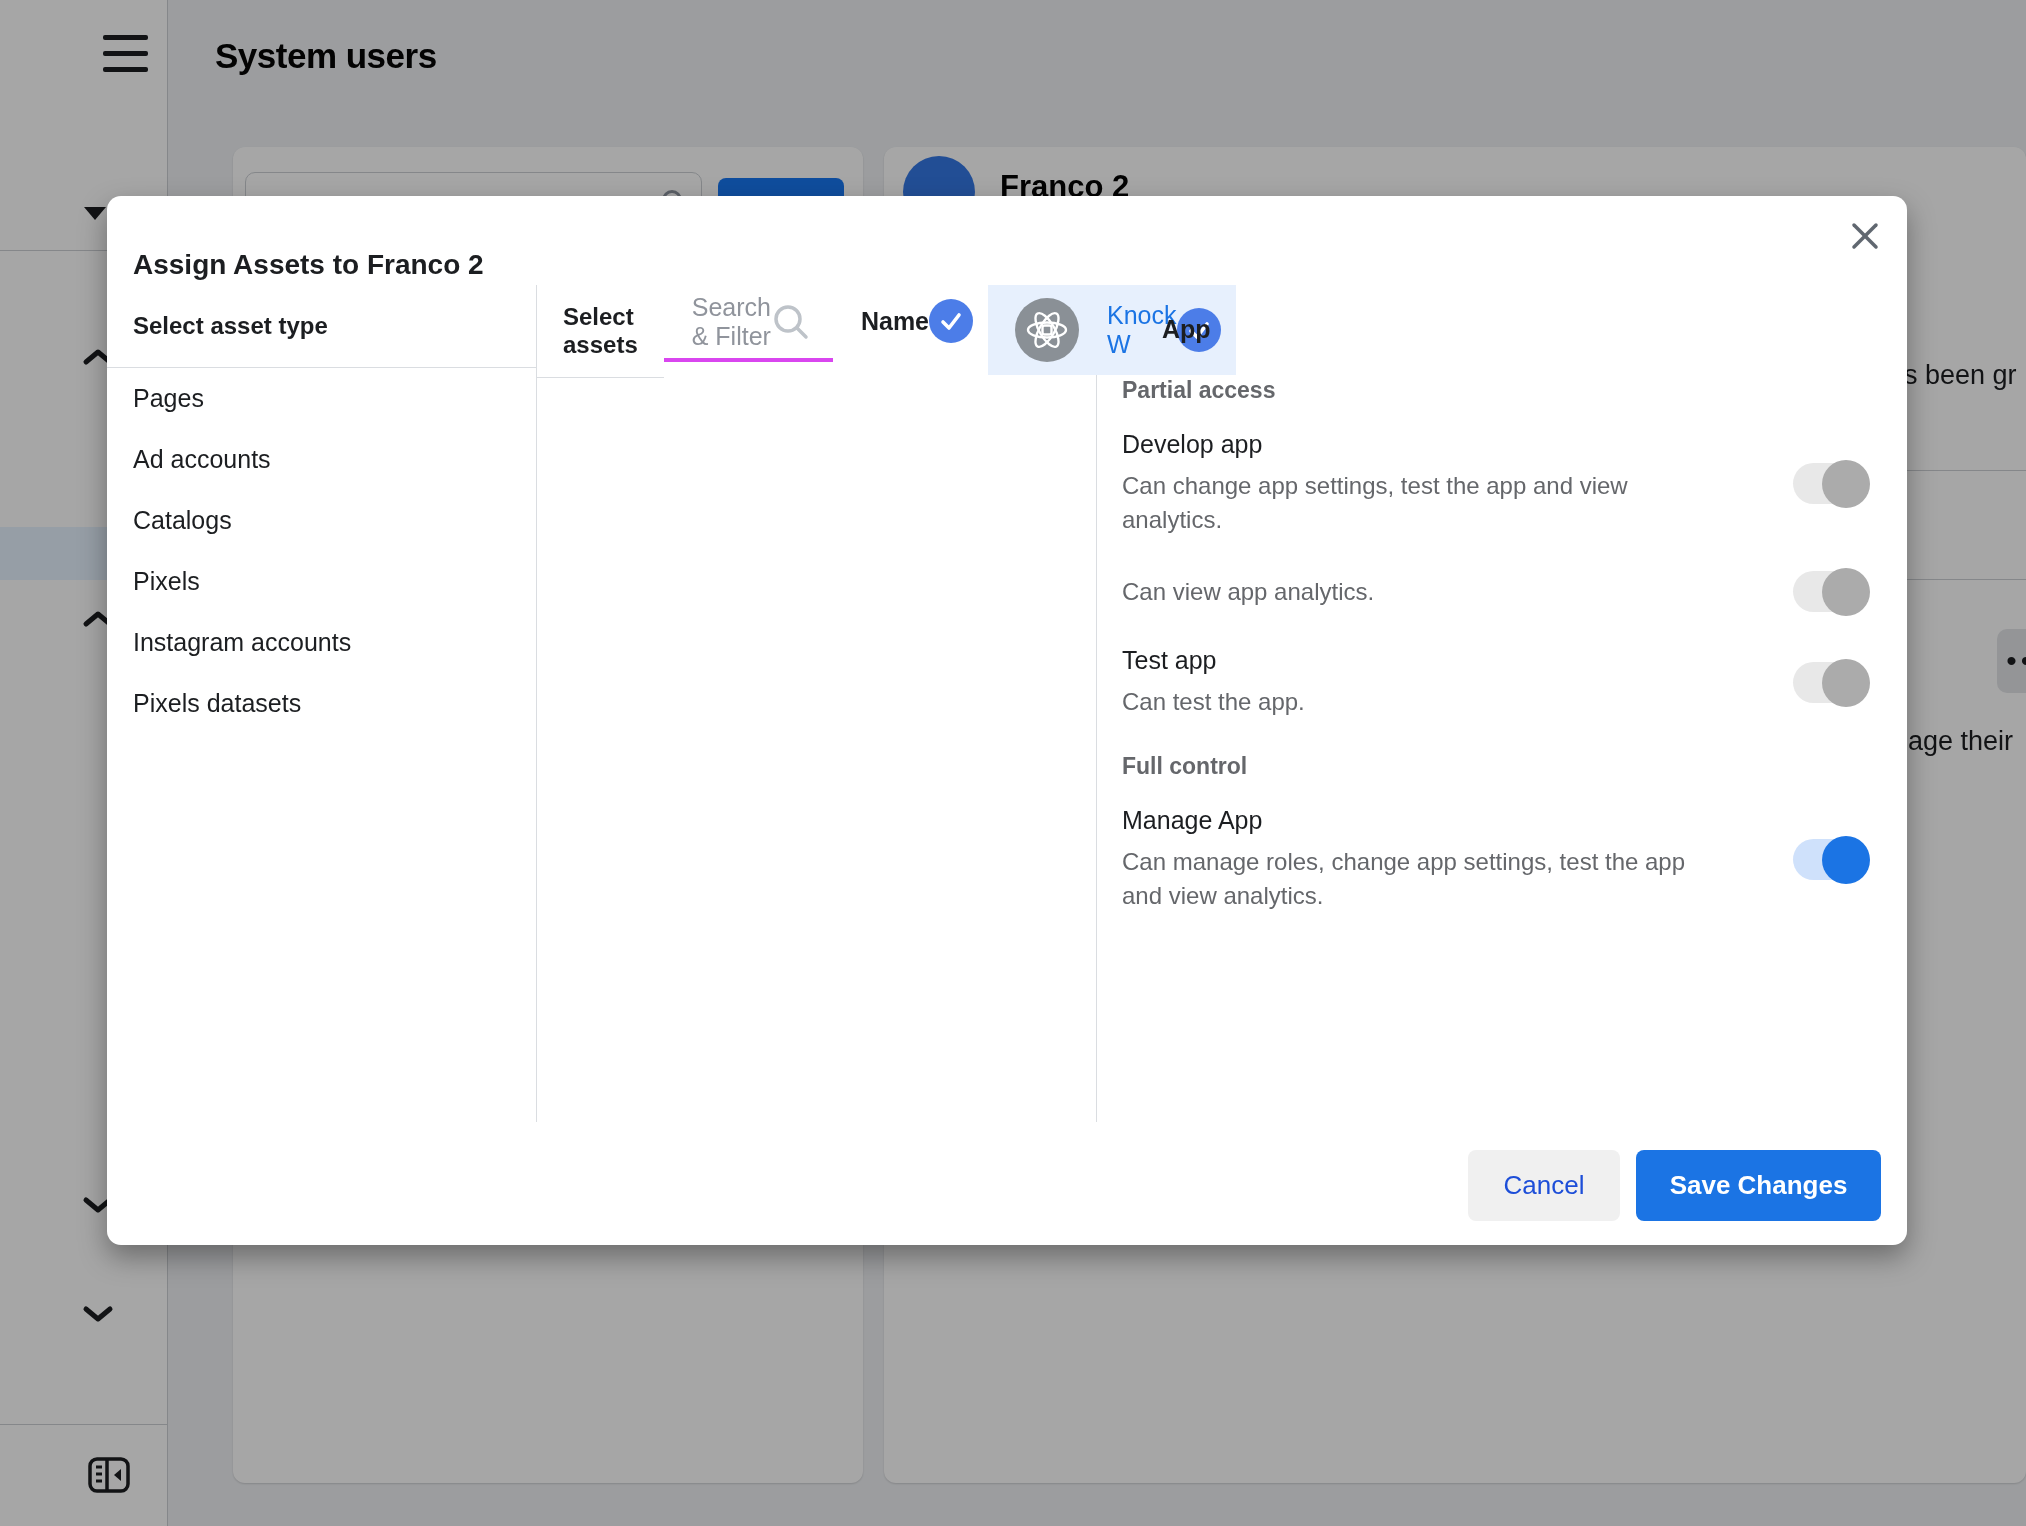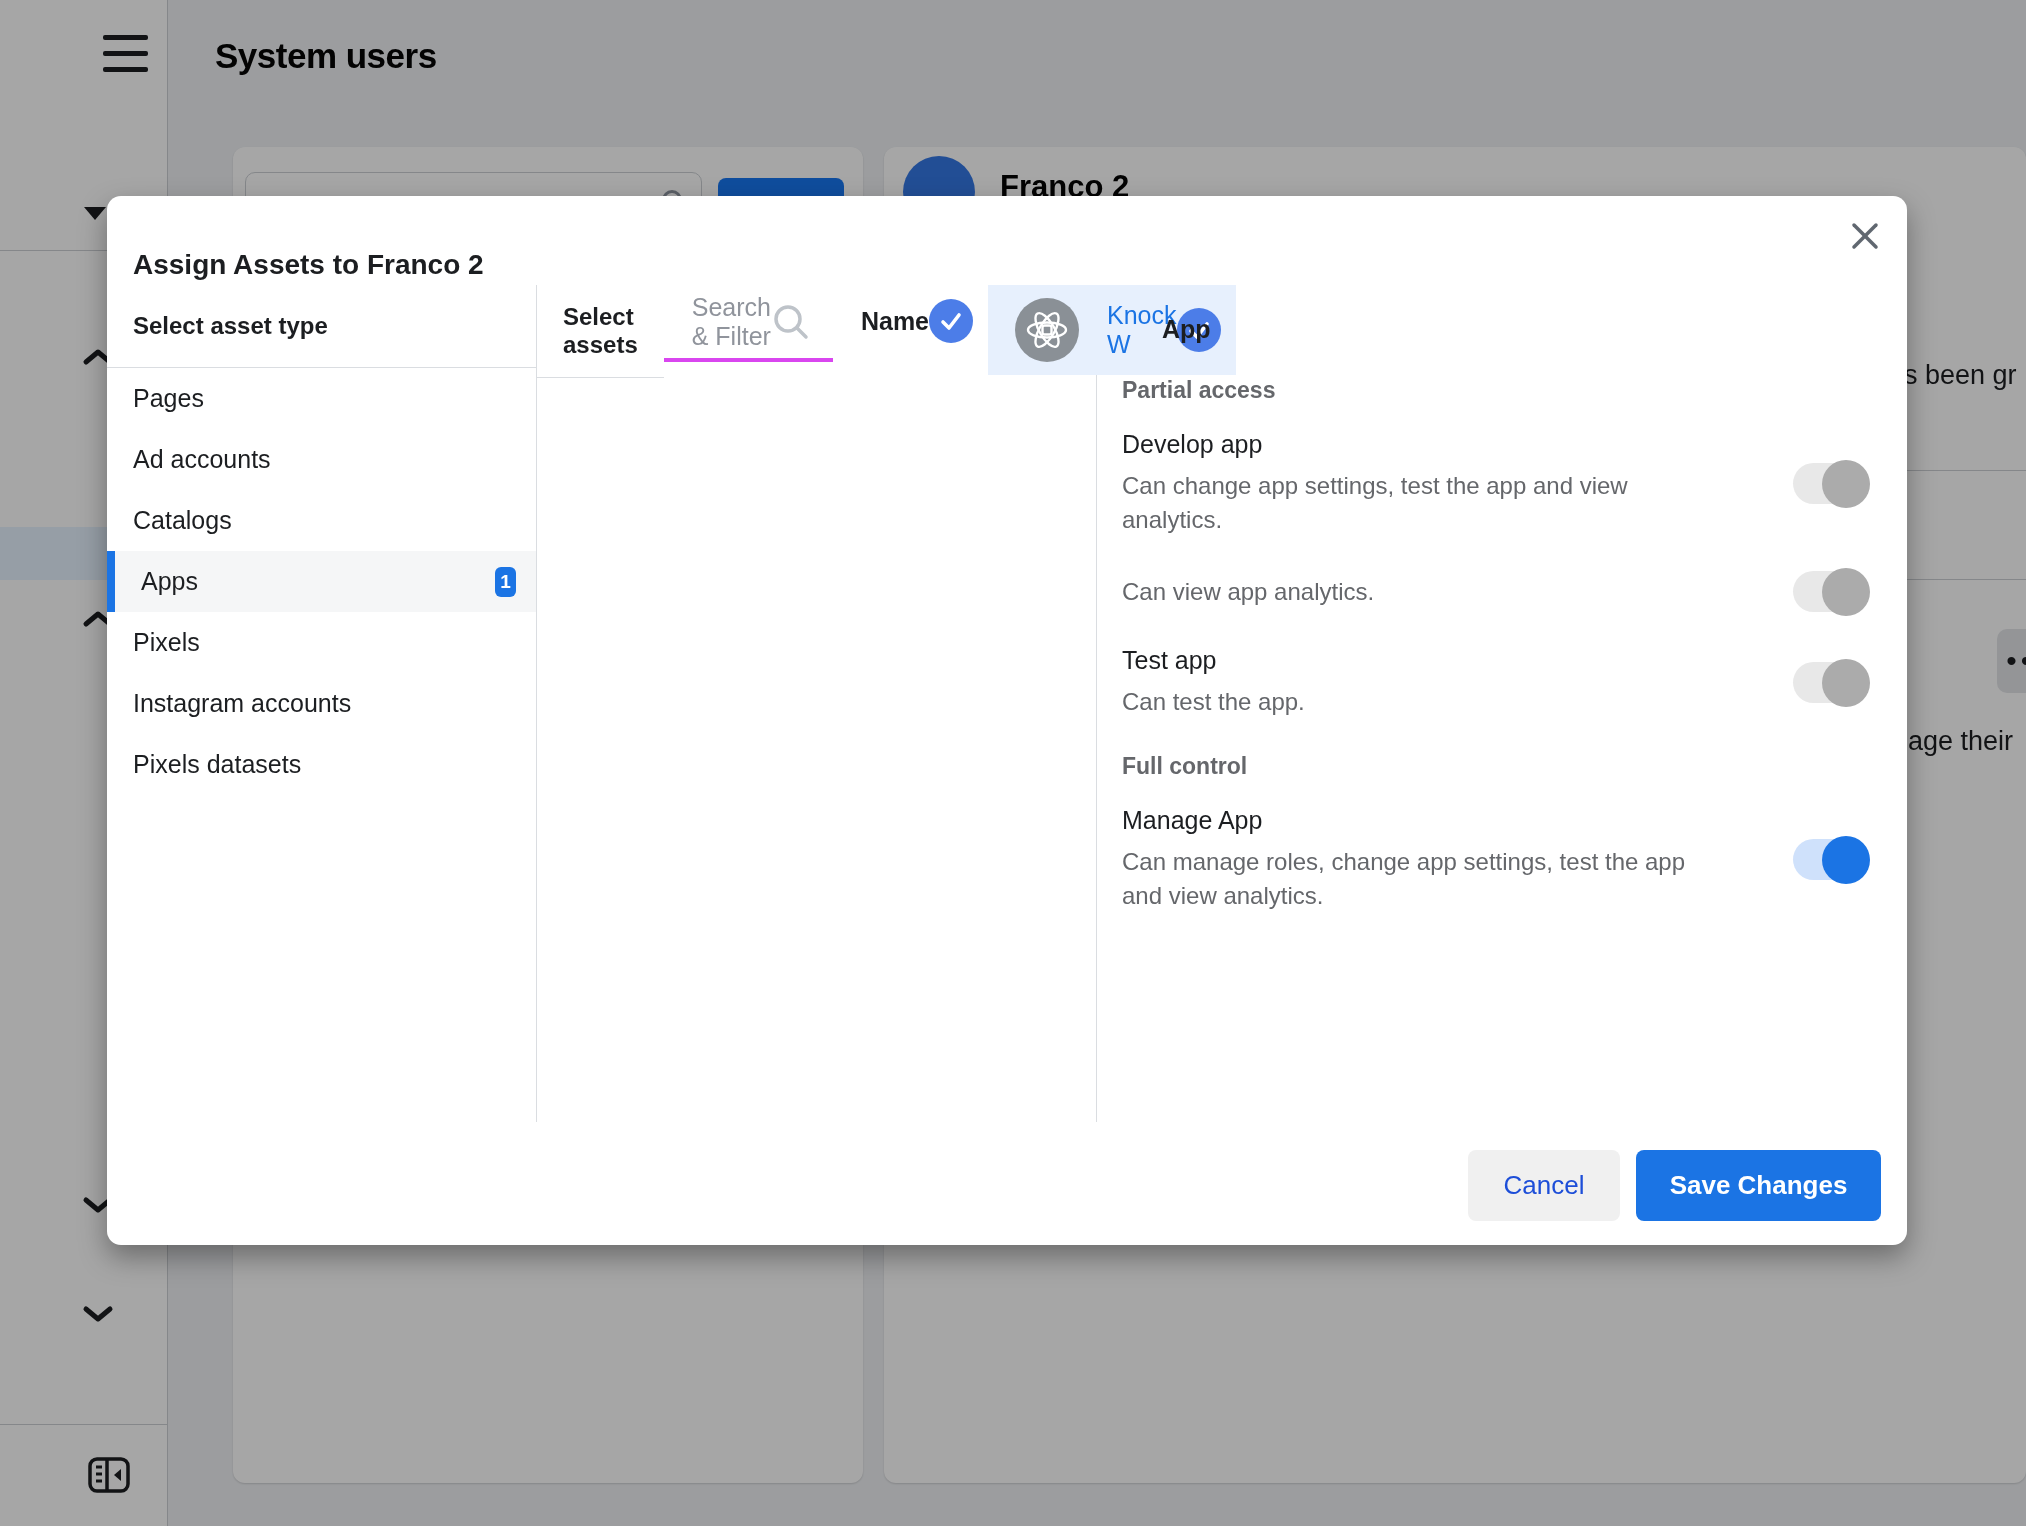--- a/index.html
+++ b/index.html
@@ -181,24 +181,20 @@
         <div class="col-header">Select asset type</div>
         <div class="asset-item">
             <span>Pages</span>
           </div>
         <div class="asset-item">
             <span>Ad accounts</span>
           </div>
         <div class="asset-item">
             <span>Catalogs</span>
           </div>
-        <div class="asset-item selected">
-          <span>Apps</span>
-          <span class="badge">1</span>
-        </div>
         <div class="asset-item">
             <span>Pixels</span>
           </div>
         <div class="asset-item">
             <span>Instagram accounts</span>
           </div>
         <div class="asset-item">
             <span>Pixels datasets</span>
           </div>
       </div>

